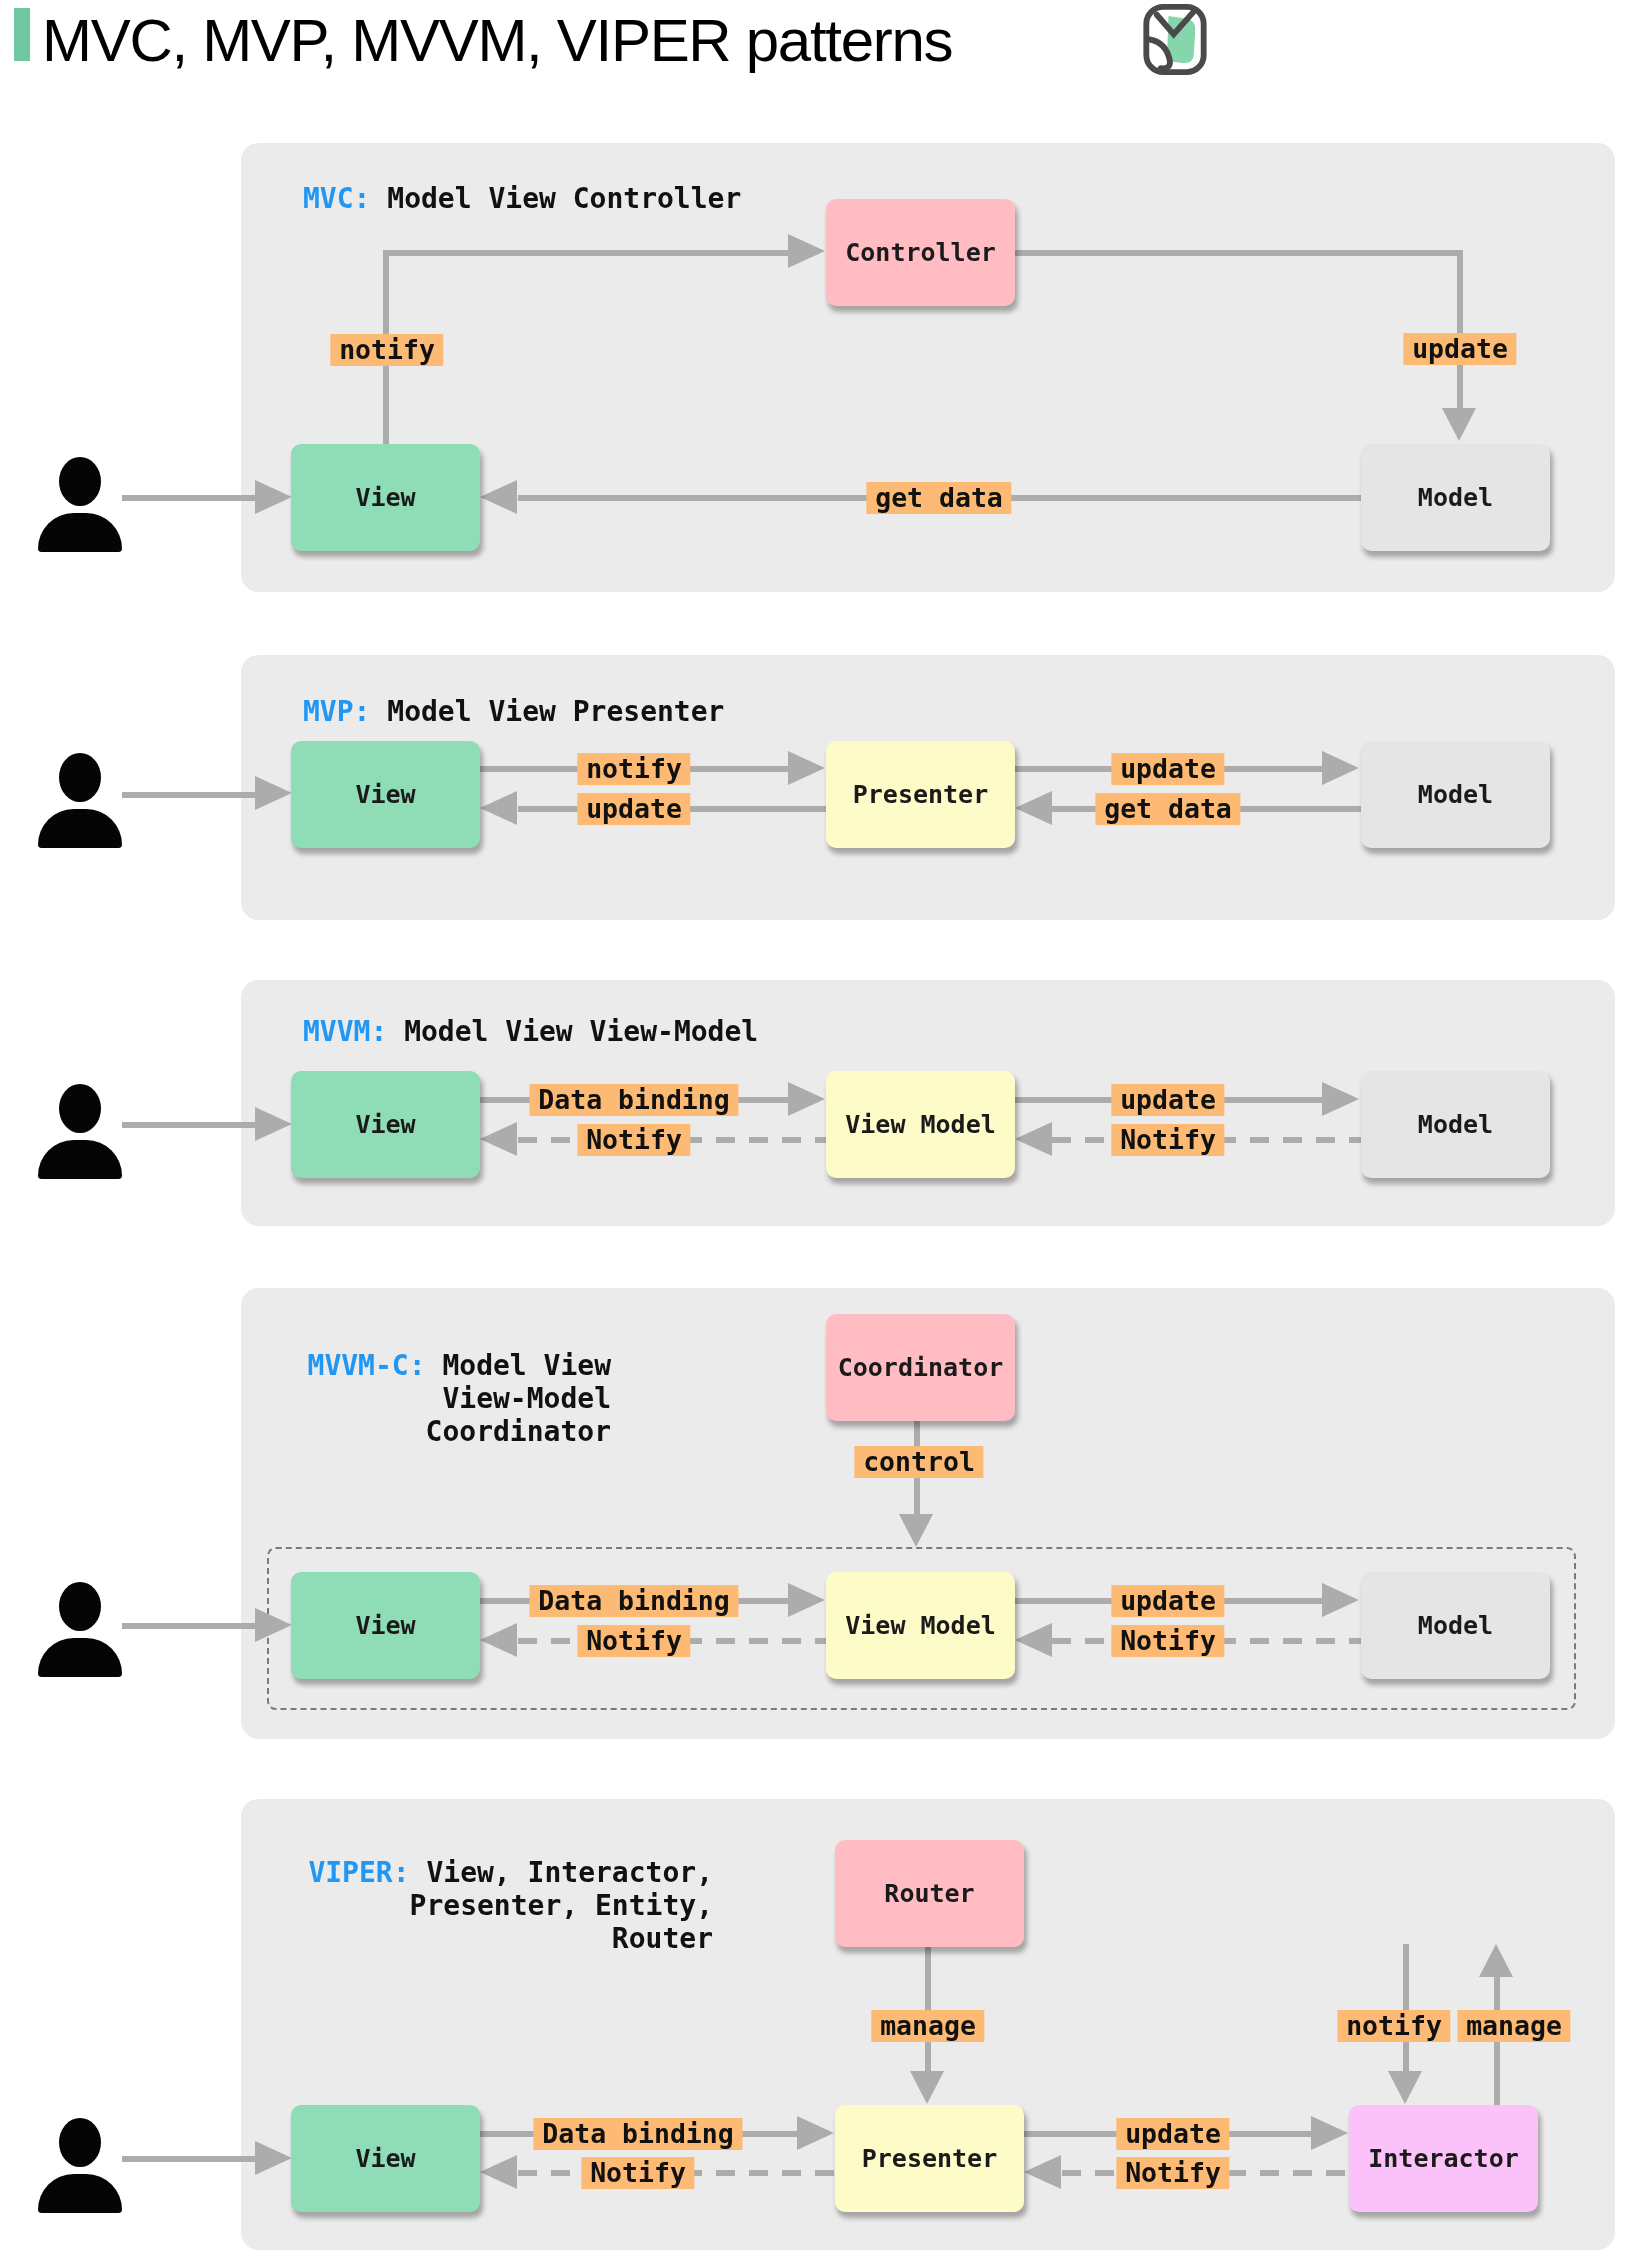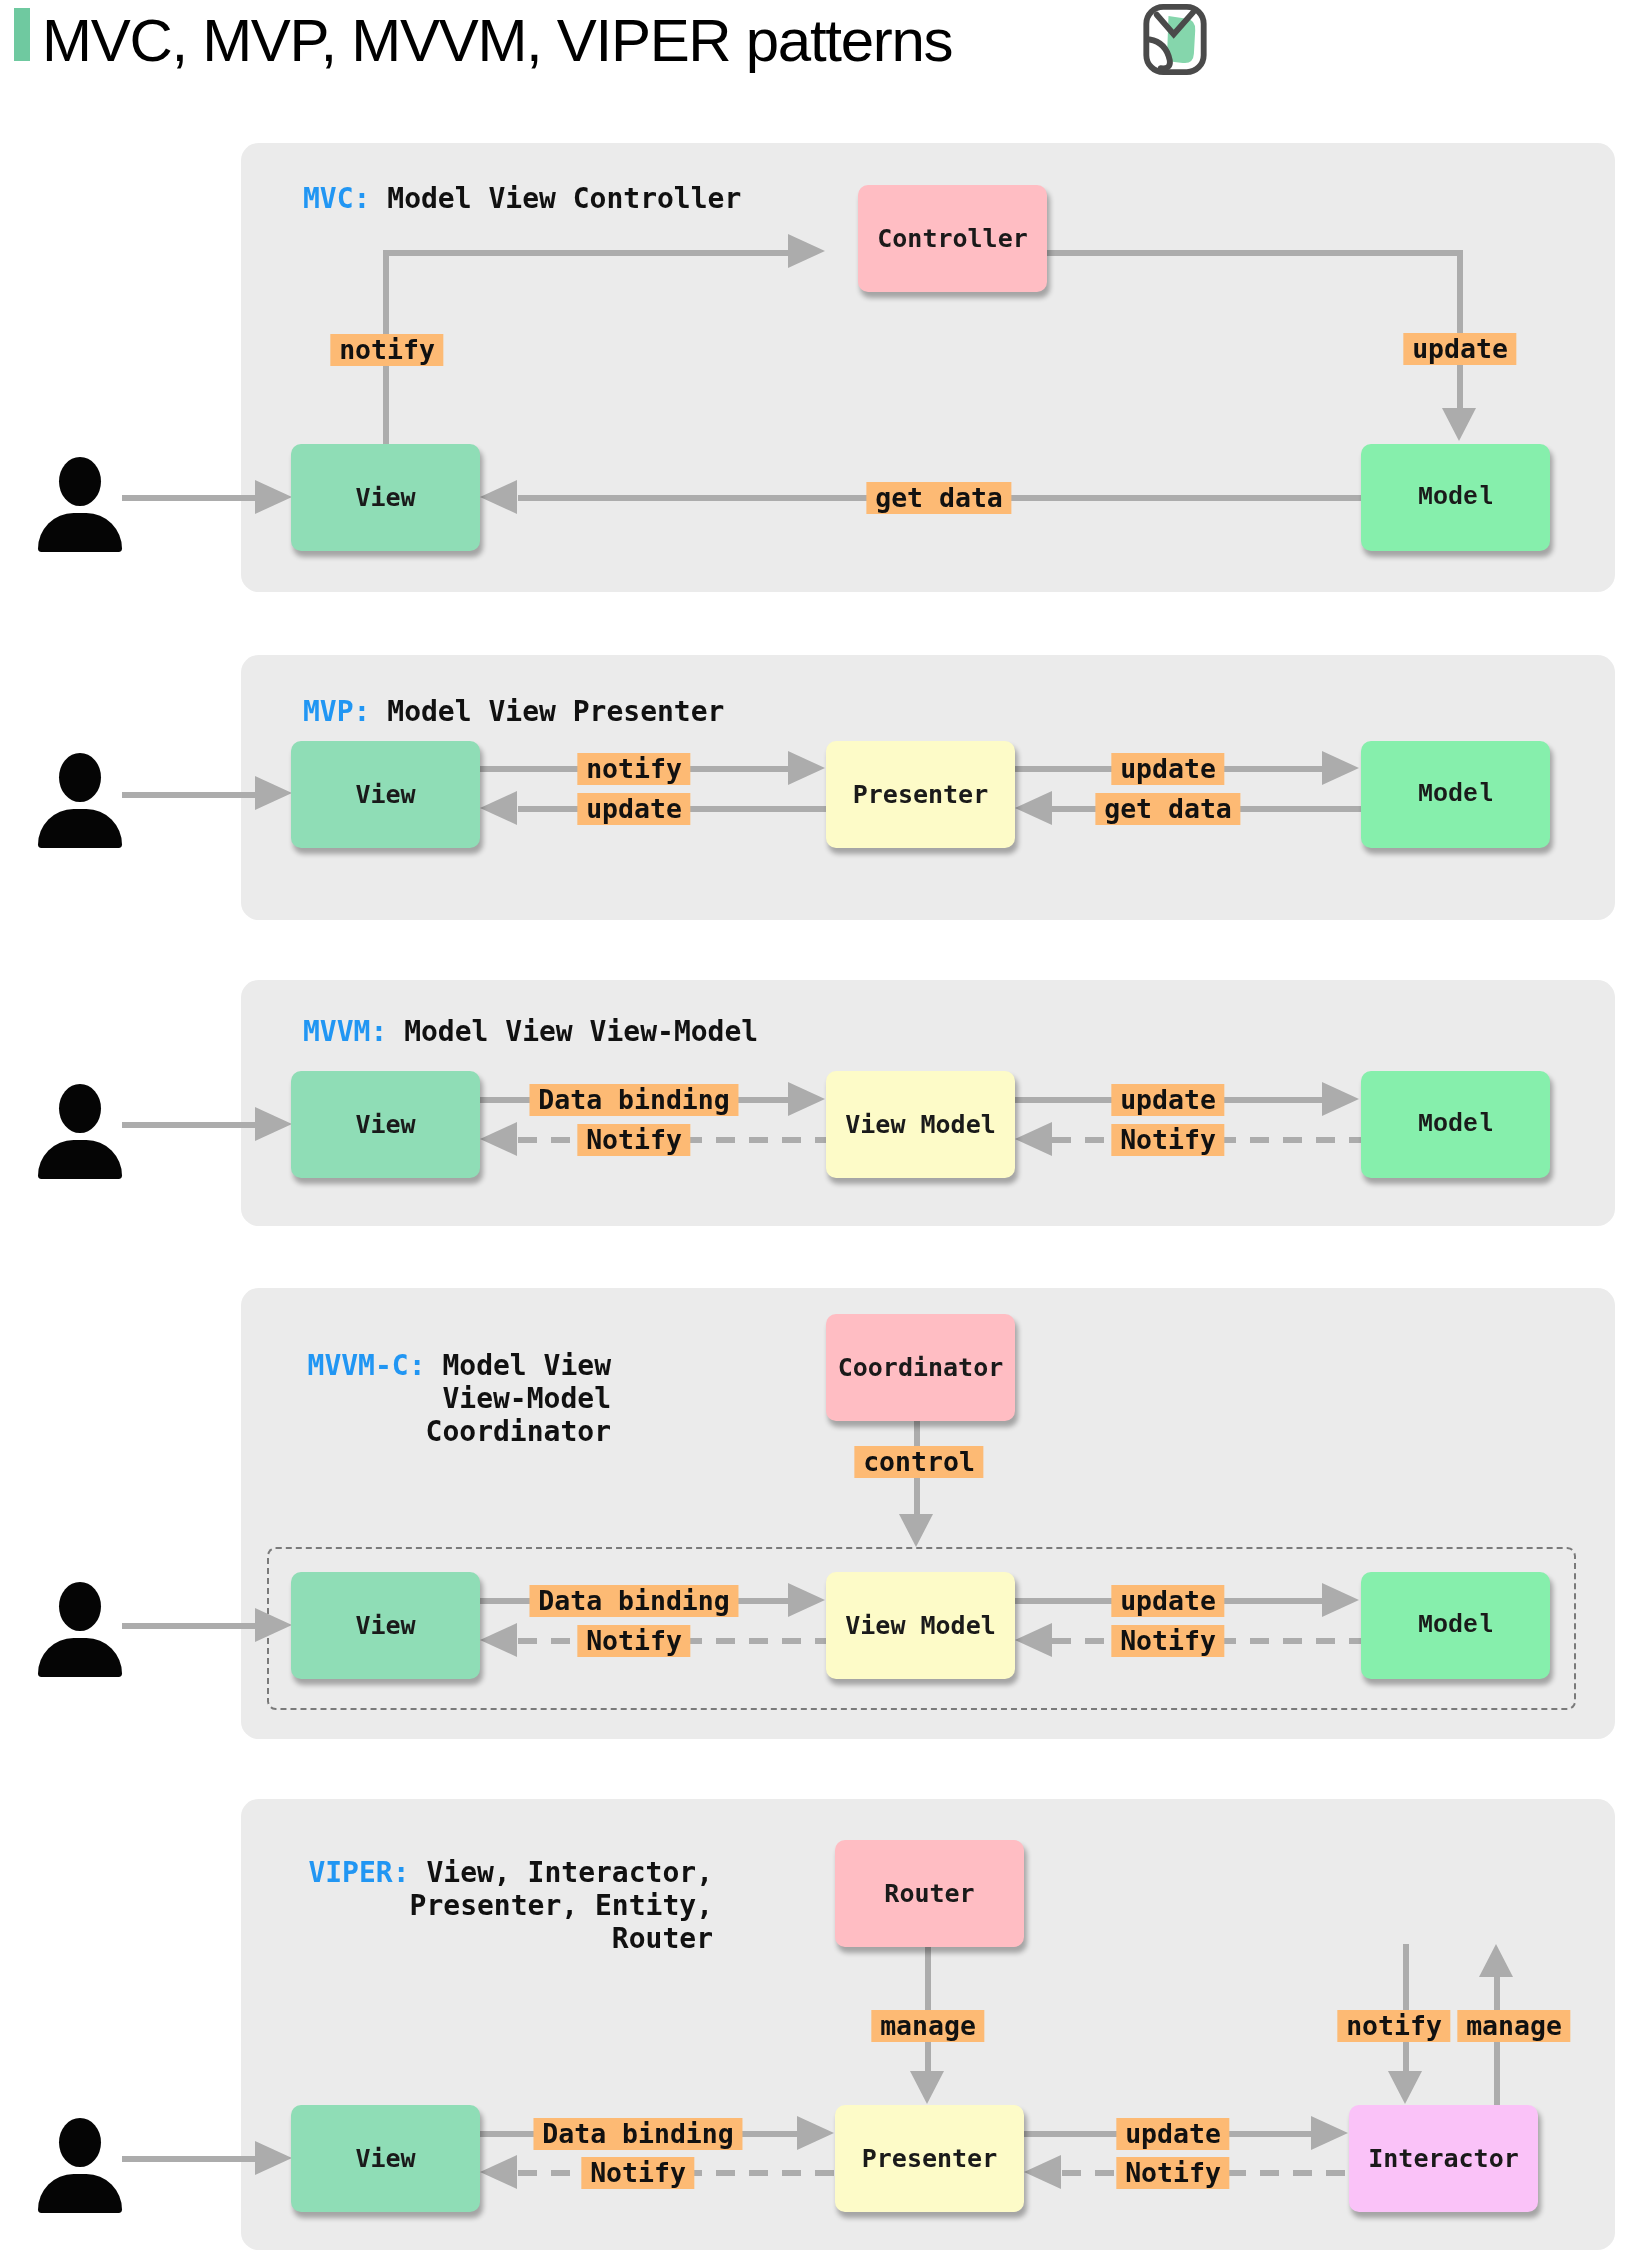--- a/index.html
+++ b/index.html
@@ -17,21 +17,21 @@
   .p1{top:143px;height:449px;} .p2{top:655px;height:265px;} .p3{top:980px;height:246px;}
   .p4{top:1288px;height:451px;} .p5{top:1799px;height:451px;}
   
   .stitle{position:absolute;font-size:28px;font-weight:bold;color:#111;white-space:nowrap;z-index:4;text-align:center;}
   .abbr{color:#2196F3;}
   .title-block{position:absolute;font-size:28px;font-weight:bold;color:#111;text-align:right;z-index:4;line-height:33px;}
   
   .box{position:absolute;width:189px;height:107px;border-radius:10px;display:flex;align-items:center;
        justify-content:center;font-size:25px;font-weight:bold;color:#1a1a1a;z-index:3;
        box-shadow:2.5px 5.7px 5px rgba(0,0,0,0.30);white-space:nowrap;}
-  .green{background:#8FDDB6;} .pink{background:#FFBDC3;} .purple{background:#86efac;font-family:Liberation Mono, monospace;}
+  .green{background:#8FDDB6;} .pink{background:#FFBDC3;} .purple{background:#e5e5e5;}
   .yellow{background:#FDFBC8;} .magenta{background:#FAC2F8;}
   
   .hline{position:absolute;height:5.7px;background:#ACACAC;z-index:1;}
   .vline{position:absolute;width:5.7px;background:#ACACAC;z-index:1;}
   .hdash{position:absolute;height:5.7px;z-index:1;
          background:repeating-linear-gradient(90deg,#ACACAC 0 19px,transparent 19px 33px);}
   .head-r{position:absolute;width:0;height:0;border-top:17.6px solid transparent;
           border-bottom:17.6px solid transparent;border-left:37px solid #ACACAC;z-index:1;}
   .head-l{position:absolute;width:0;height:0;border-top:17.6px solid transparent;
           border-bottom:17.6px solid transparent;border-right:37px solid #ACACAC;z-index:1;}
@@ -82,21 +82,21 @@
 
   <div class="hline" style="left:1015px;top:250px;width:448px;"></div>
   <div class="vline" style="left:1457px;top:250px;height:159px;"></div>
   <div class="head-d" style="left:1442px;top:408px;"></div>
   <div class="elabel" style="left:1460px;top:333px;">update</div>
 
   <div class="hline" style="left:518px;top:495px;width:843px;"></div>
   <div class="head-l" style="left:480px;top:480px;"></div>
   <div class="elabel" style="left:939px;top:482px;">get data</div>
 
-  <div class="box pink" style="left:826px;top:185px;margin-left:32px;">Controller</div>
+  <div class="box pink" style="left:826px;top:199px;">Controller</div>
   <div class="box green" style="left:291px;top:444px;">View</div>
   <div class="box purple" style="left:1361px;top:444px;">Model</div>
 
   <div class="person" style="left:38px;top:457px;">
     <div class="p-head"></div>
     <div class="p-body"></div>
   </div>
   <div class="hline" style="left:122px;top:495px;width:133px;"></div>
   <div class="head-r" style="left:255px;top:480px;"></div>
 

